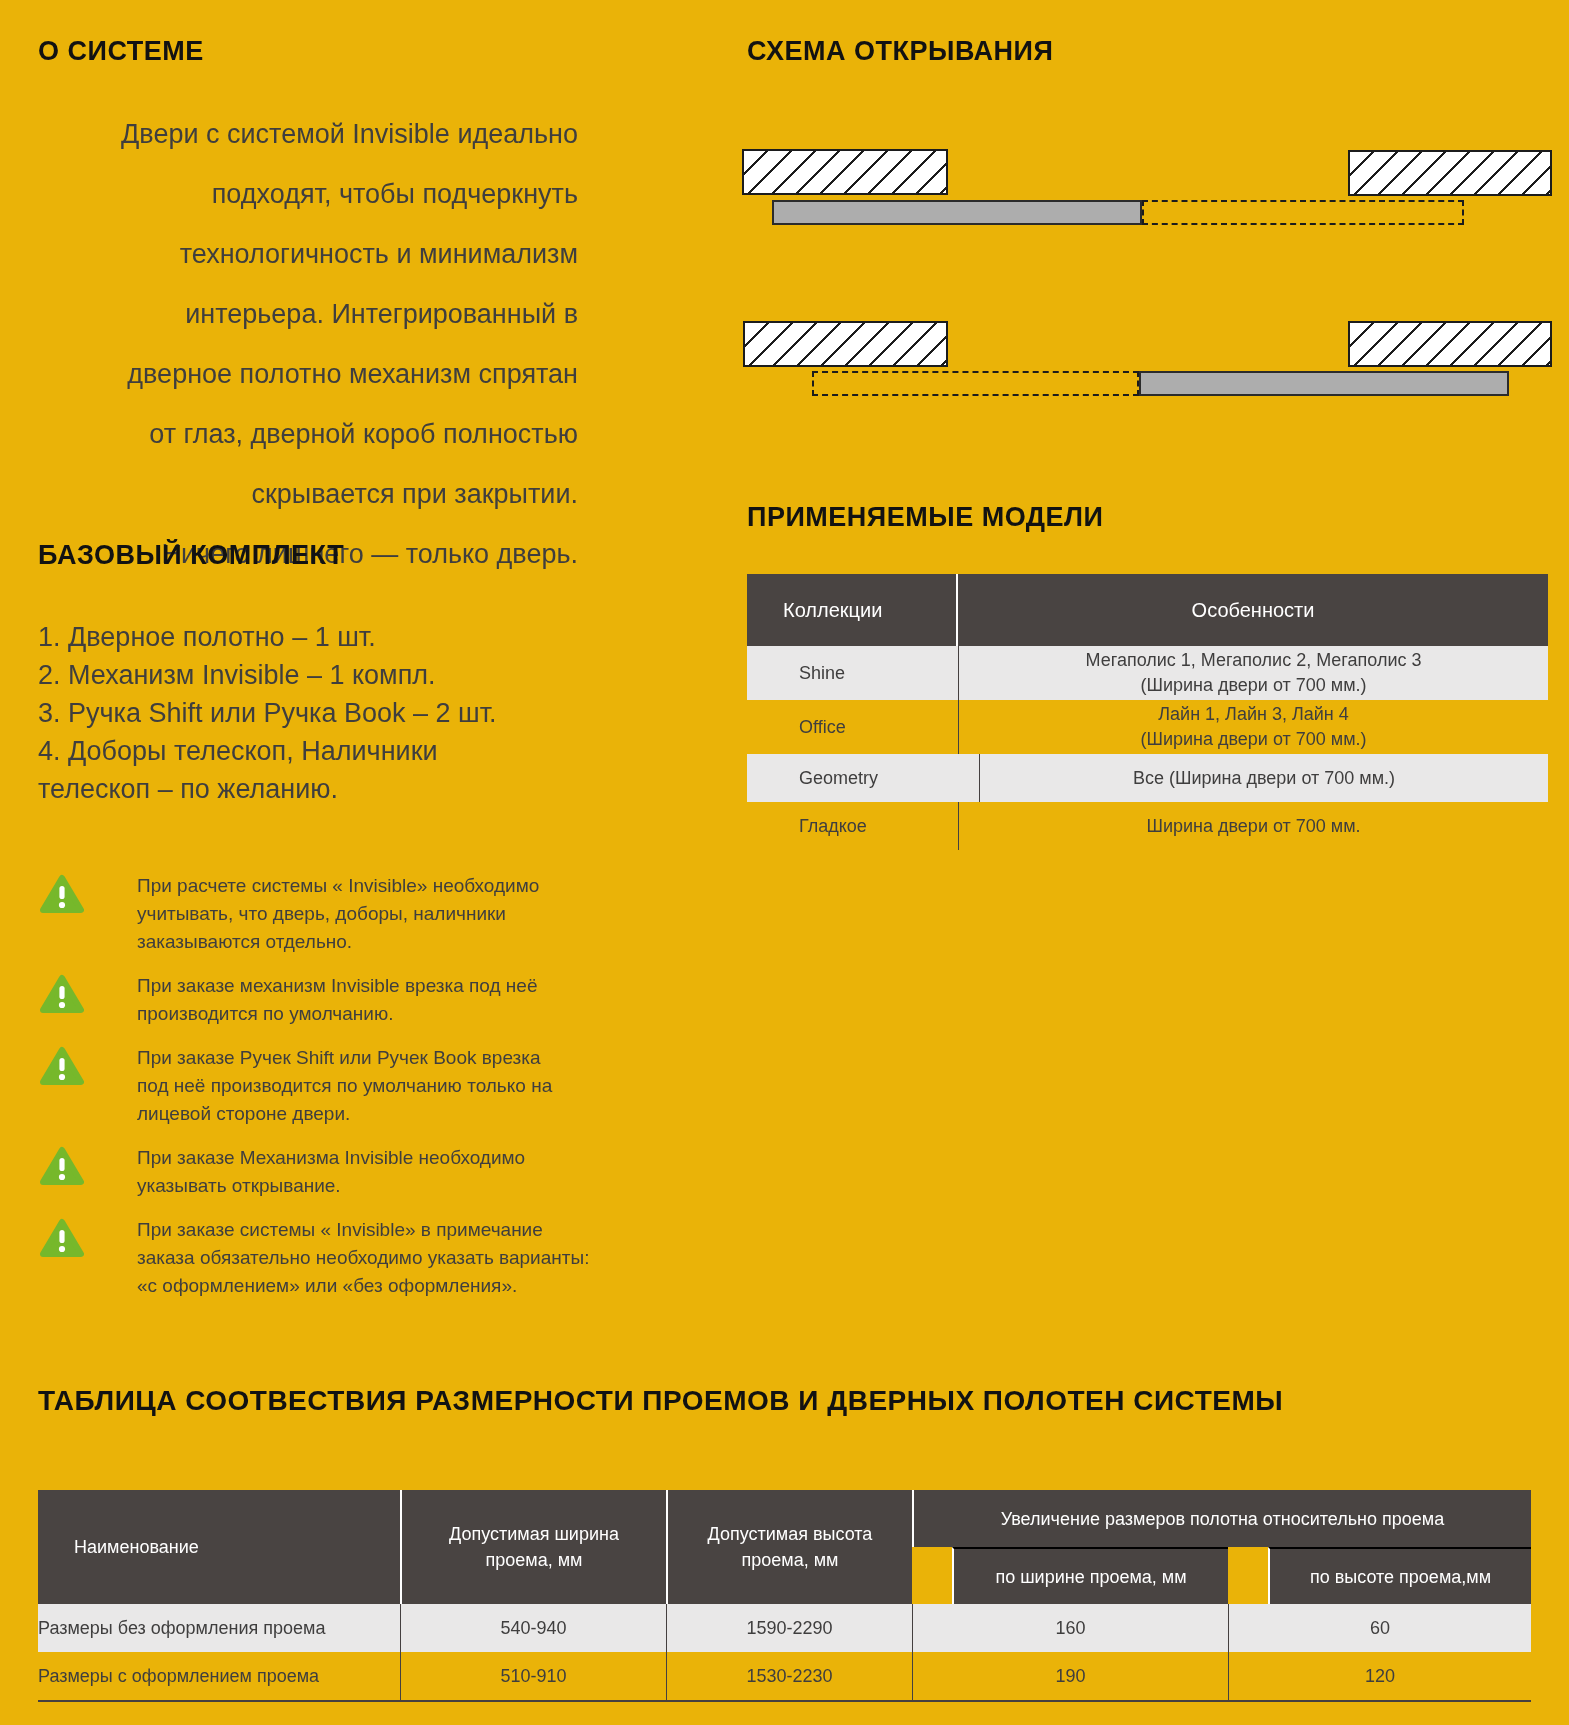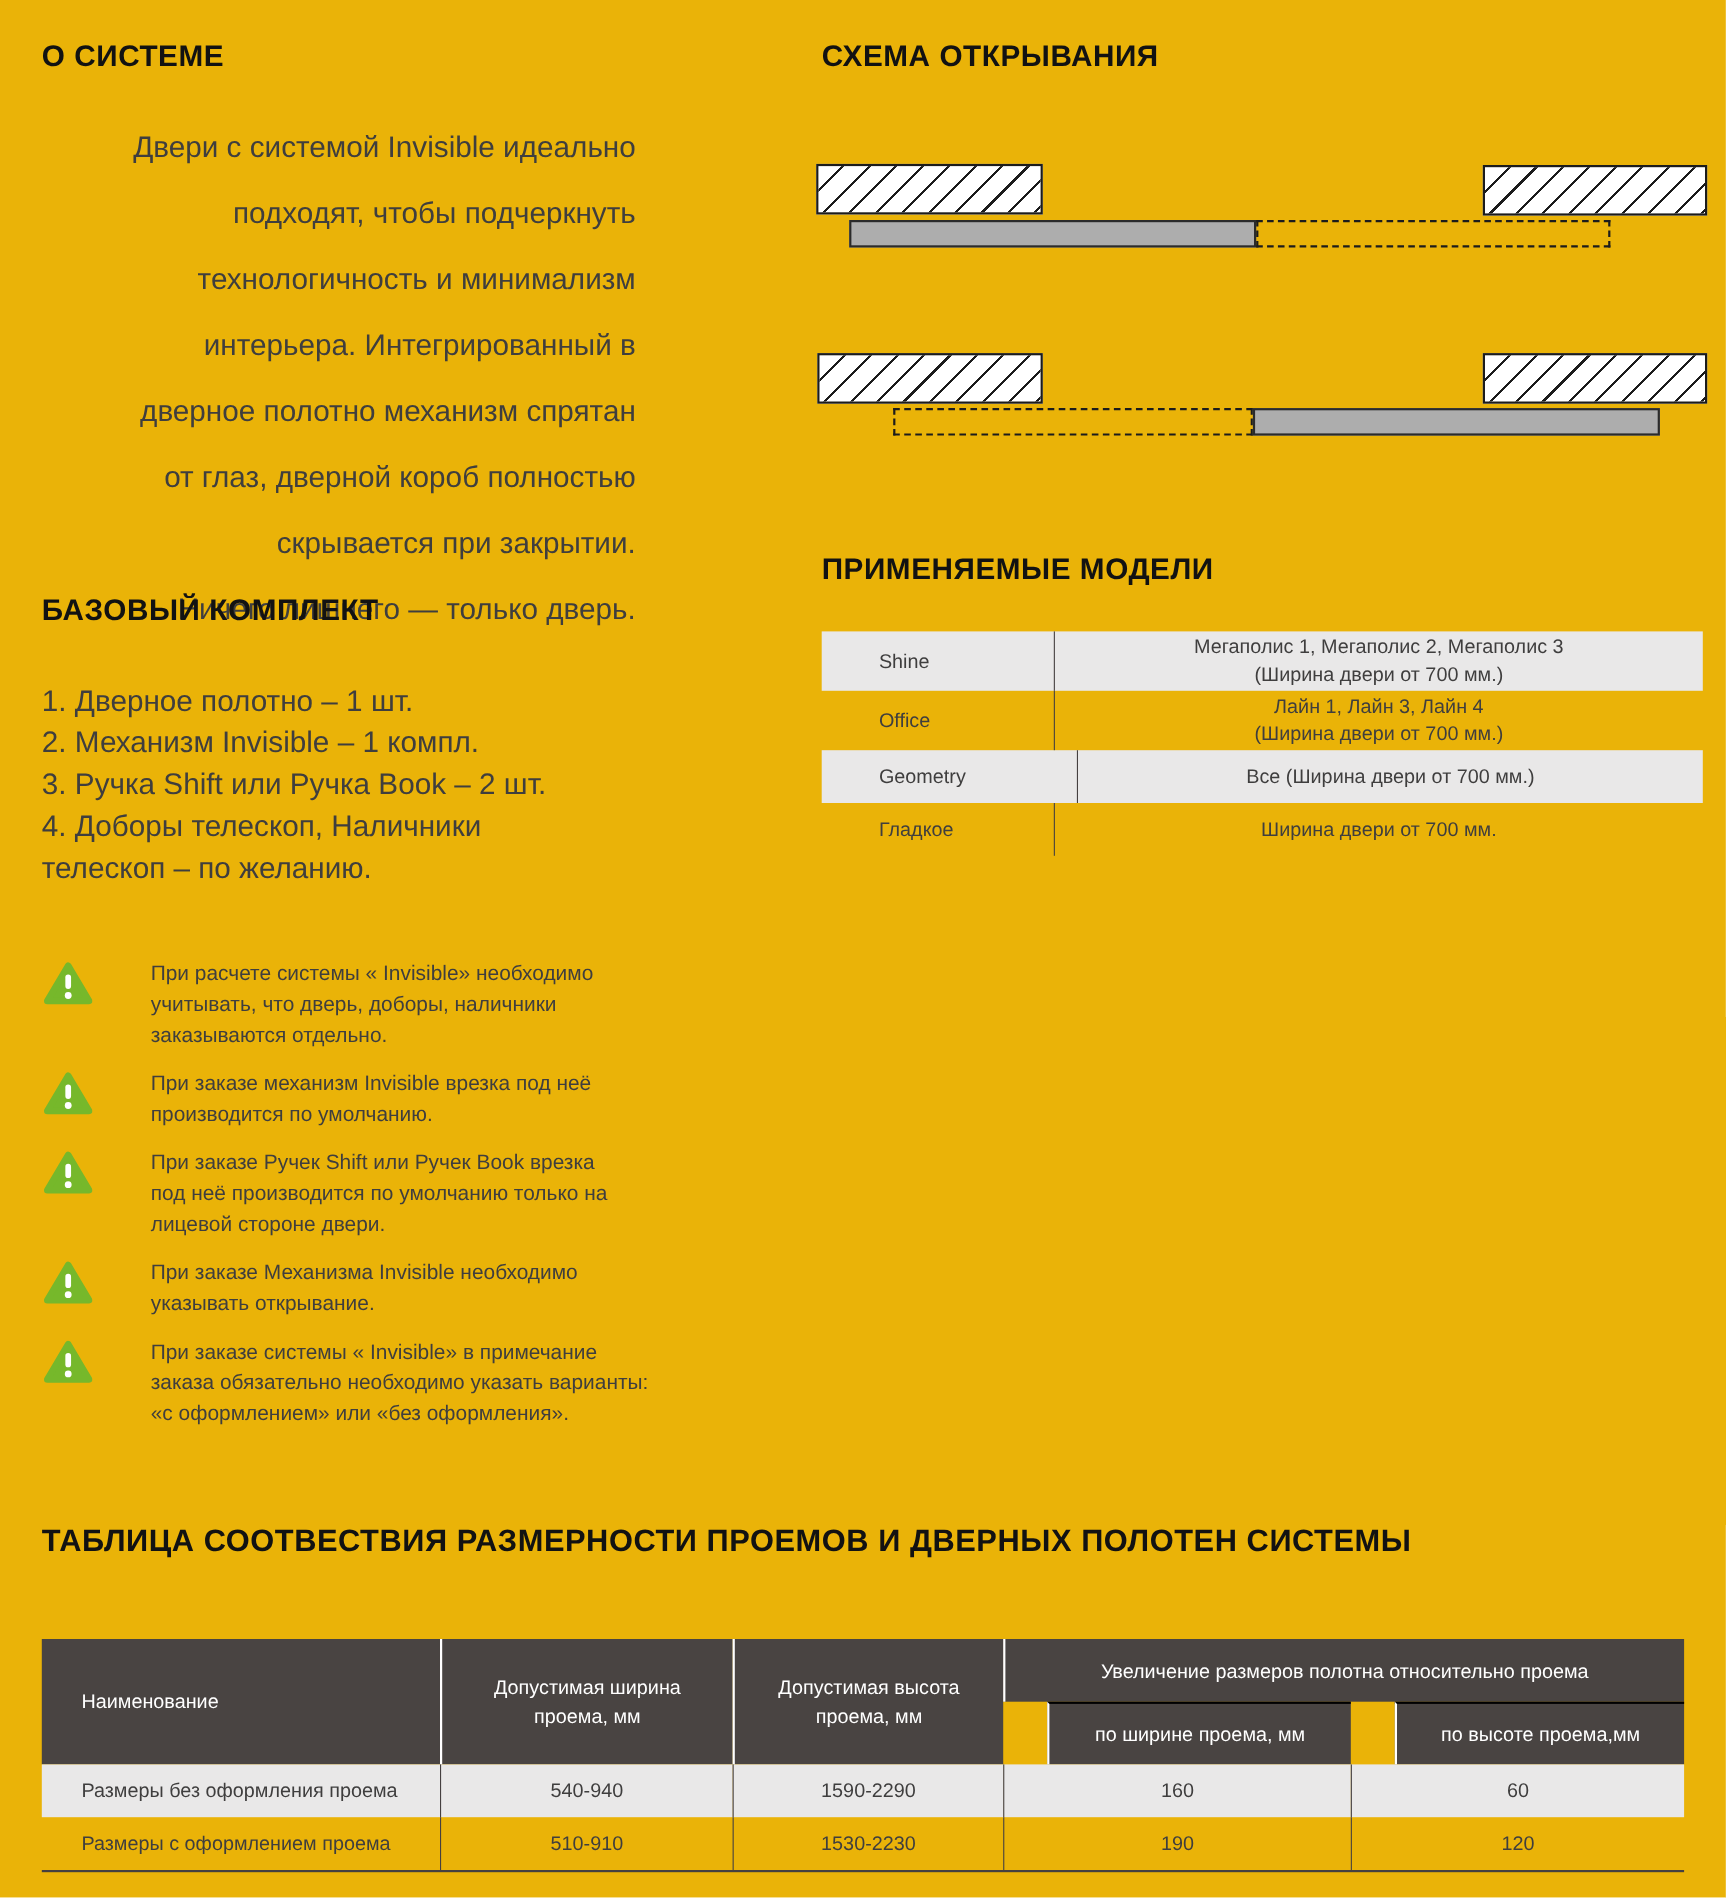--- a/index.html
+++ b/index.html
@@ -32,21 +32,21 @@
           grid-template-columns:362px 266px 246px 316px 303px;
           grid-template-rows:57px 57px 48px 48px;
           border-bottom:2px solid #454040;font-size:18px;}
   .bh{background:#494442;color:#fff;display:flex;align-items:center;justify-content:center;
       text-align:center;line-height:26px;box-sizing:border-box;}
   .bh.left{justify-content:flex-start;padding-left:36px;text-align:center;}
   .bh.span2{grid-row:1 / span 2;}
   .bh.wsep{border-left:2px solid #fff;}
   .bh.tsep{border-top:2px solid #000000;margin-left:40px;}
   .bc{display:flex;align-items:center;justify-content:center;box-sizing:border-box;color:#3f3e3e;}
-  .bc.left{justify-content:flex-start;padding-left:36px;}
+  .bc.left{justify-content:flex-start;}
   .bc.sep{border-left:1px solid #454040;}
   .bc.gray{background:#e9e8e8;}
 </style>
 </head>
 <body>
 
 <div class="page">
 
   <h2 class="sec abs" style="left:38px;top:36px;">О СИСТЕМЕ</h2>
   <p class="bodytext pre abs" style="left:38px;top:104px;width:540px;line-height:60px;margin:0;text-align:right;">Двери с системой Invisible идеально
@@ -140,20 +140,24 @@
   <div>
     <div class="hatch" style="left:743px;top:321px;width:205px;height:46px;"></div>
     <div class="hatch" style="left:1348px;top:321px;width:204px;height:46px;"></div>
     <div class="ghost" style="left:812px;top:371px;width:327px;height:25px;"></div>
     <div class="leaf" style="left:1139px;top:371px;width:370px;height:25px;"></div>
   </div>
 
   <h2 class="sec abs" style="left:747px;top:502px;">ПРИМЕНЯЕМЫЕ МОДЕЛИ</h2>
 
   <div class="mtable">
+    <div class="m-head">
+      <div class="c1">Коллекции</div>
+      <div class="c2">Особенности</div>
+    </div>
     <div class="m-row m-gray" style="height:54px;">
       <div class="c1">Shine</div>
       <div class="c2 pre">Мегаполис 1, Мегаполис 2, Мегаполис 3
 (Ширина двери от 700 мм.)</div>
     </div>
     <div class="m-row" style="height:54px;">
       <div class="c1">Office</div>
       <div class="c2 pre">Лайн 1, Лайн 3, Лайн 4
 (Ширина двери от 700 мм.)</div>
     </div>

